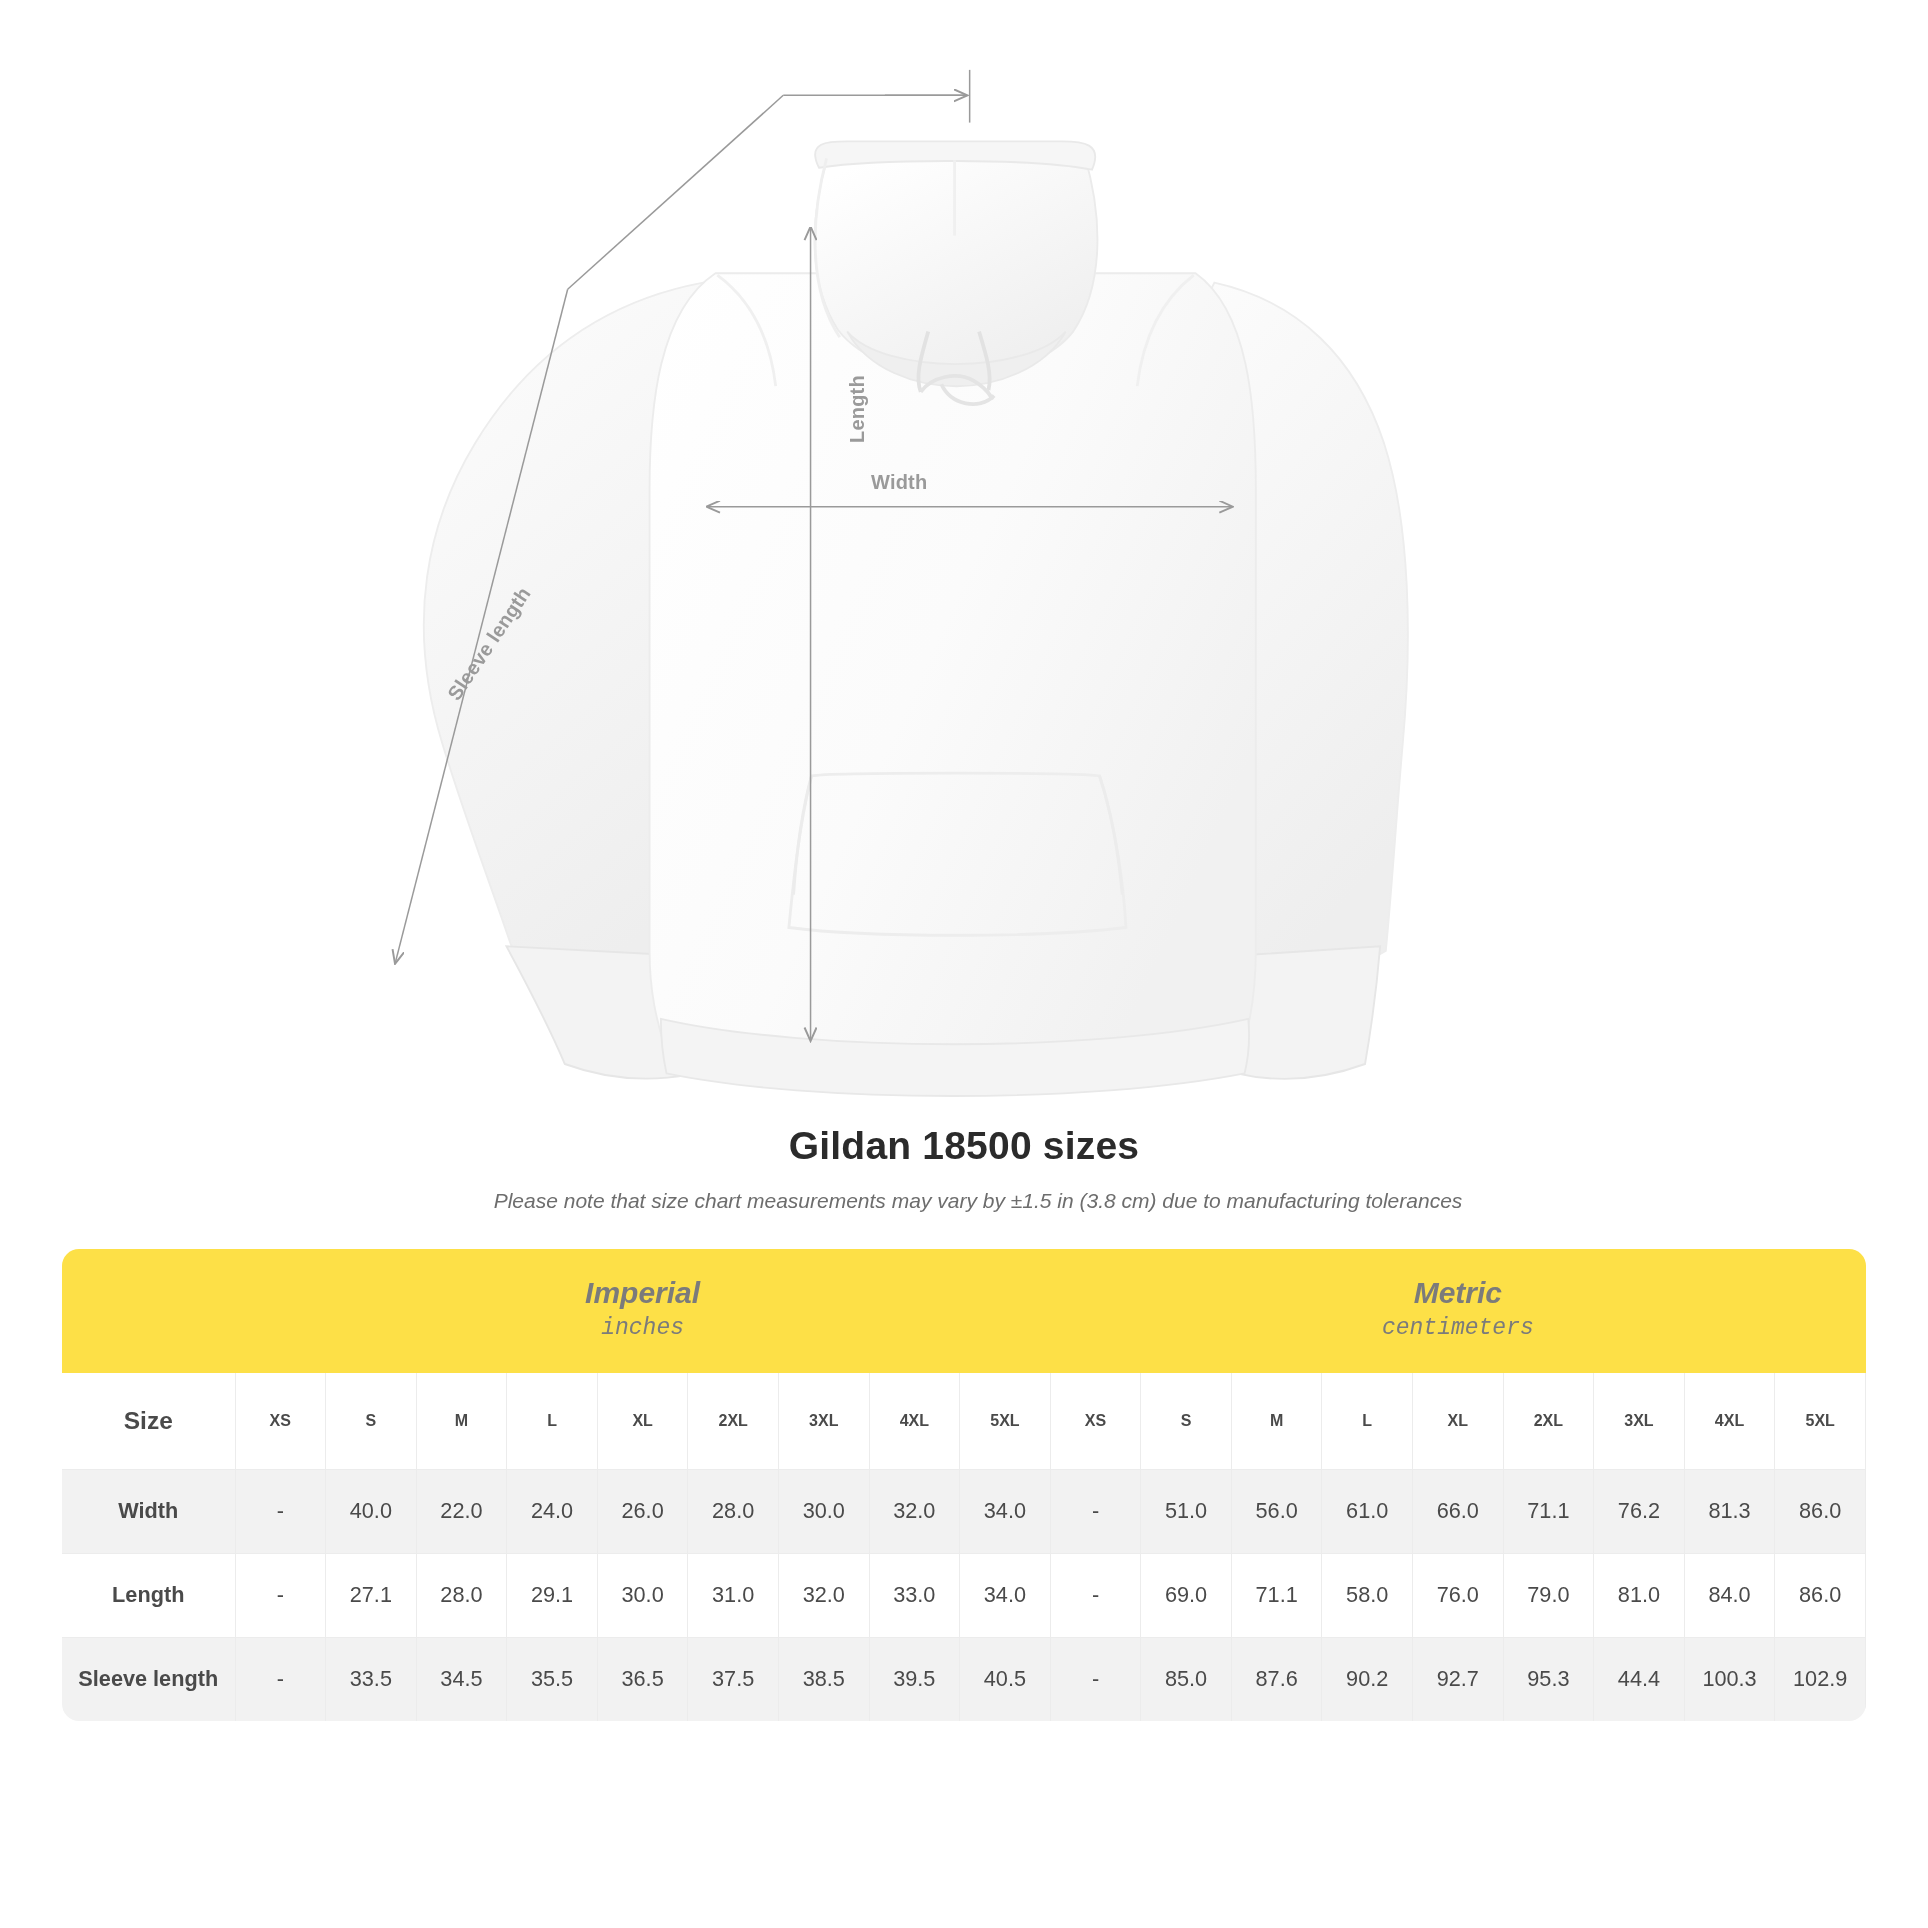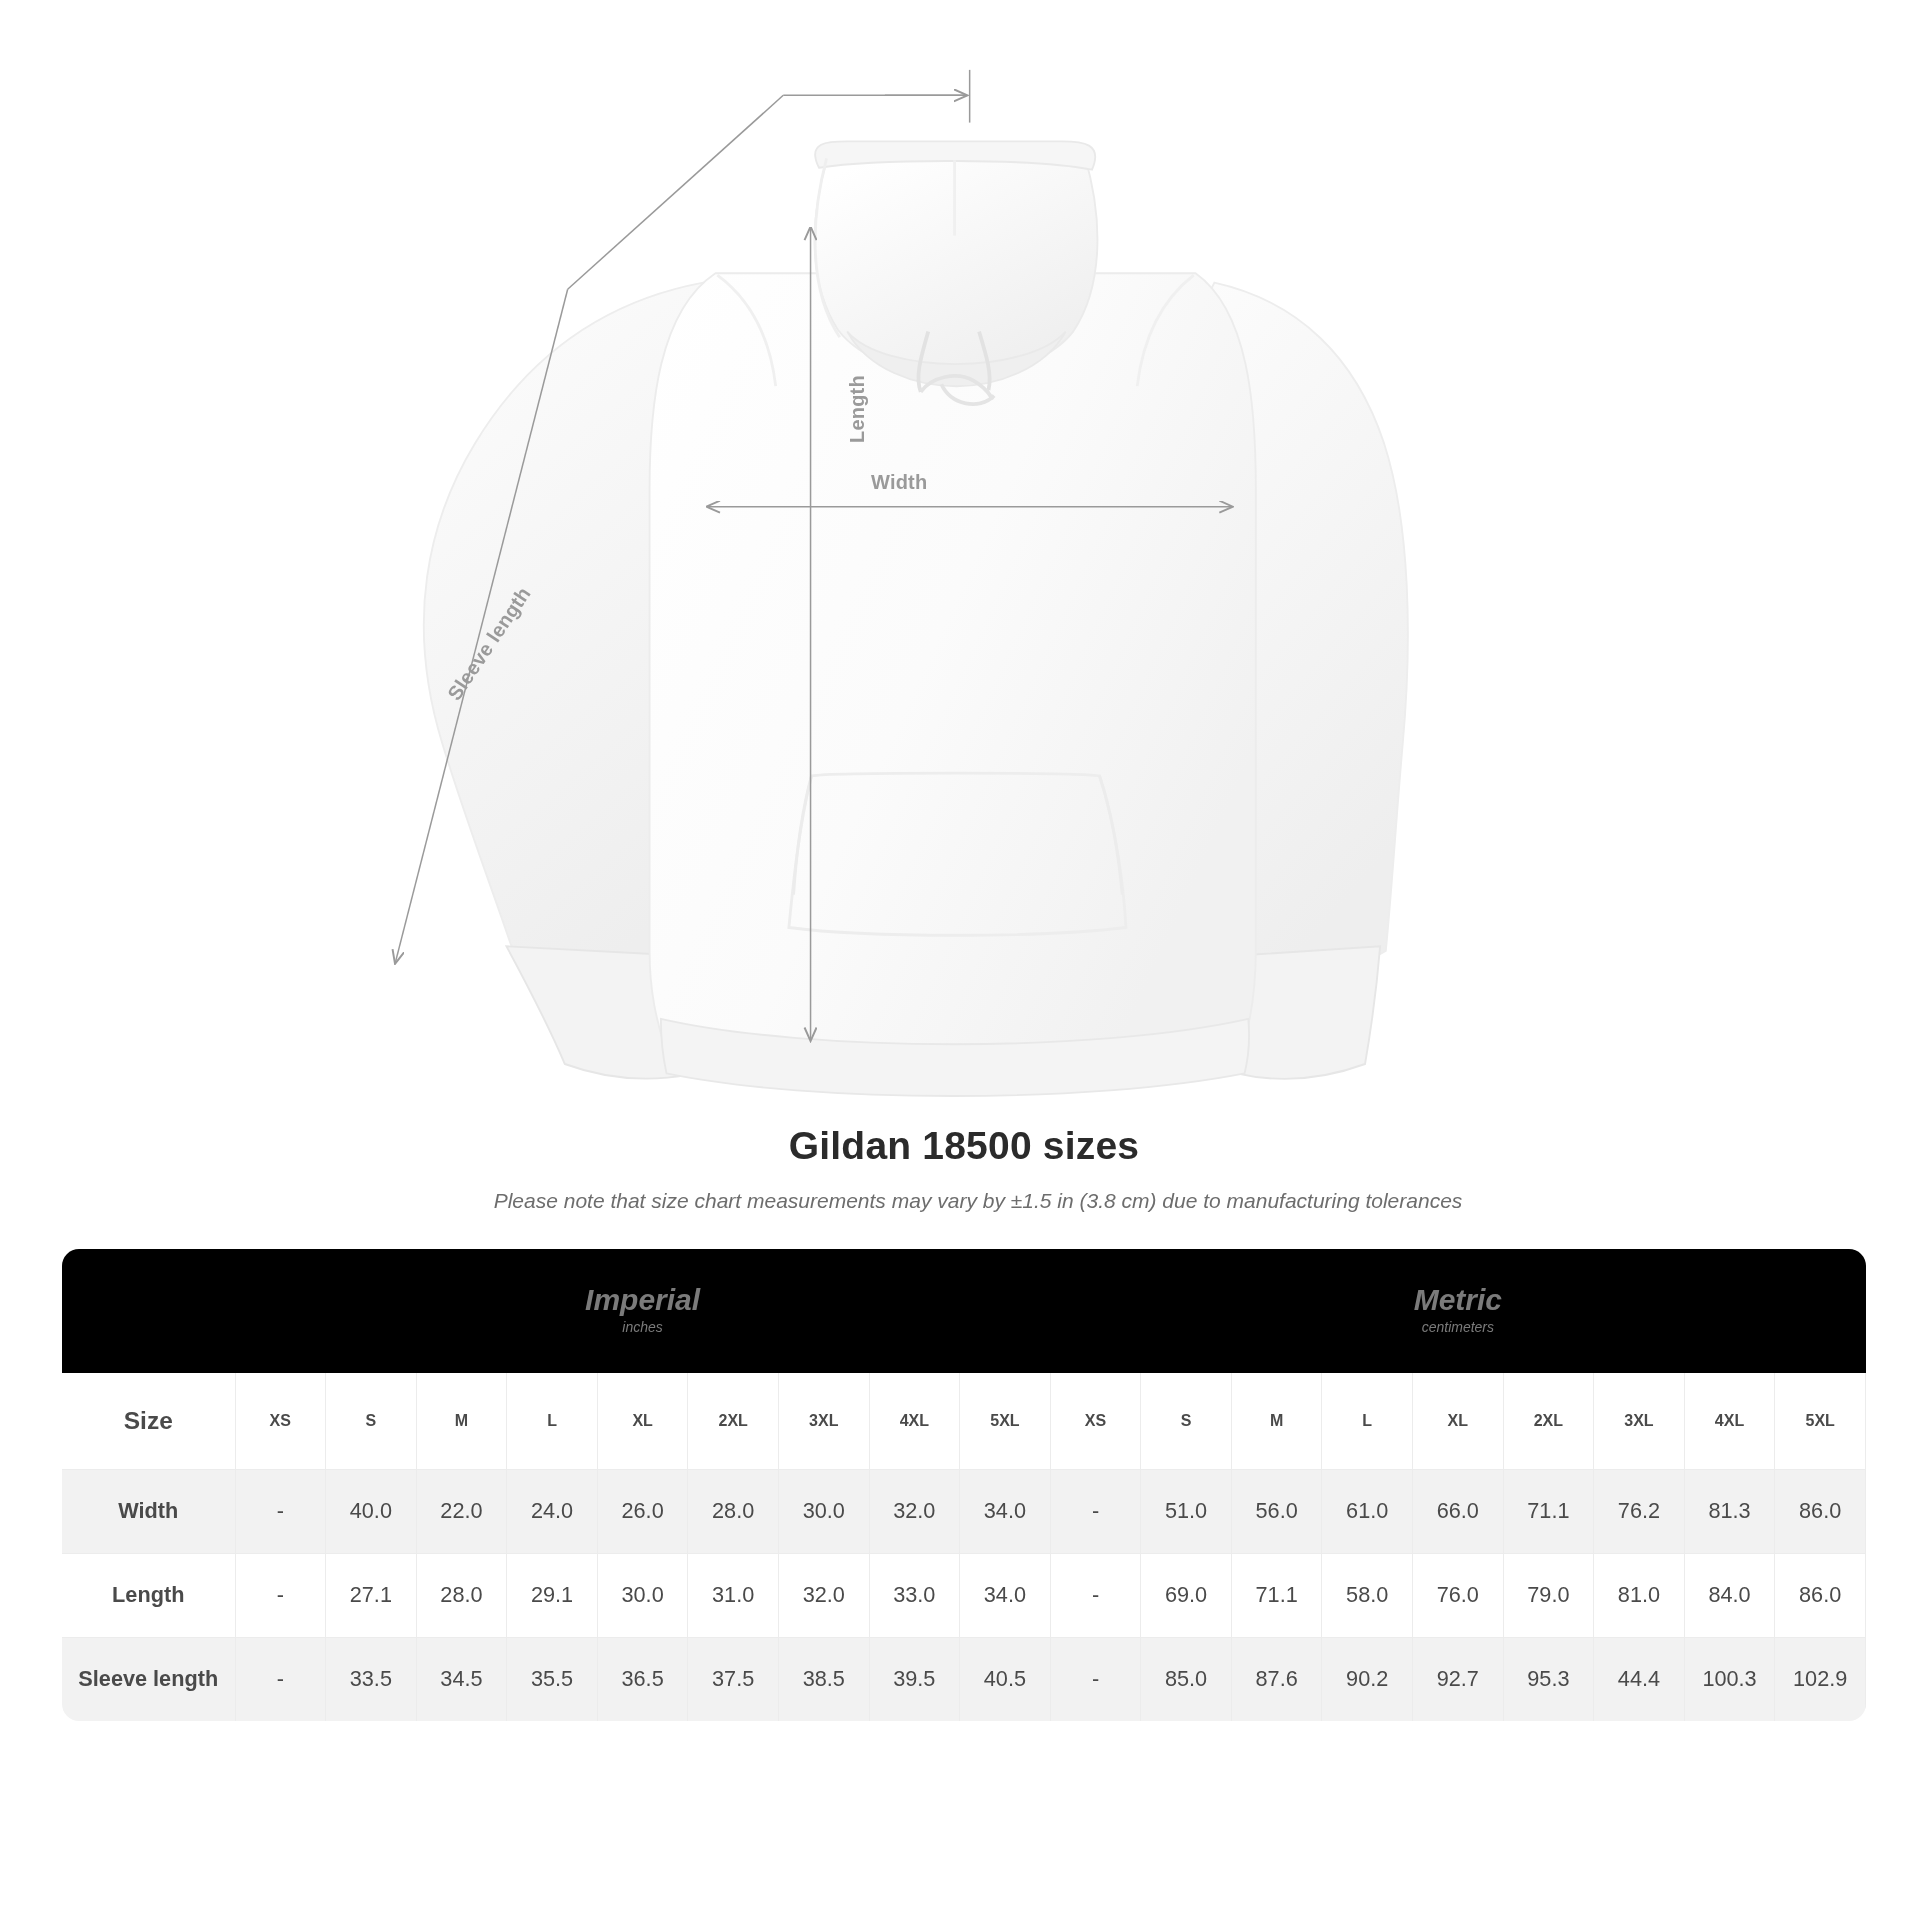--- a/index.html
+++ b/index.html
@@ -85,36 +85,37 @@
   table.size-table th {
     text-align: center;
     vertical-align: middle;
     font-size: 21.7px;
     color: #4a4a4a;
     background: #ffffff;
     border-right: 0.9px solid #ececec;
     padding: 0;
   }
   table.size-table tr.unit-row td {
-    background: #000000;
+    background: #fde047;
     border-right: none;
     height: 124px;
   }
   .unit-name {
     font-size: 30px;
     font-style: italic;
     font-weight: bold;
     color: #7b7b7b;
     line-height: 1.15;
   }
   .unit-sub {
-    font-size: 14px;
+    font-size: 23px;
     font-style: italic;
     color: #7b7b7b;
     line-height: 1.5;
+    font-family: Liberation Mono, monospace;
   }
   tr.header-row td {
     height: 96px;
     font-size: 16px;
     font-weight: bold;
     color: #4a4a4a;
     background: #ffffff;
     border-bottom: 0.9px solid #ececec;
   }
   tr.header-row td.rowhead {

